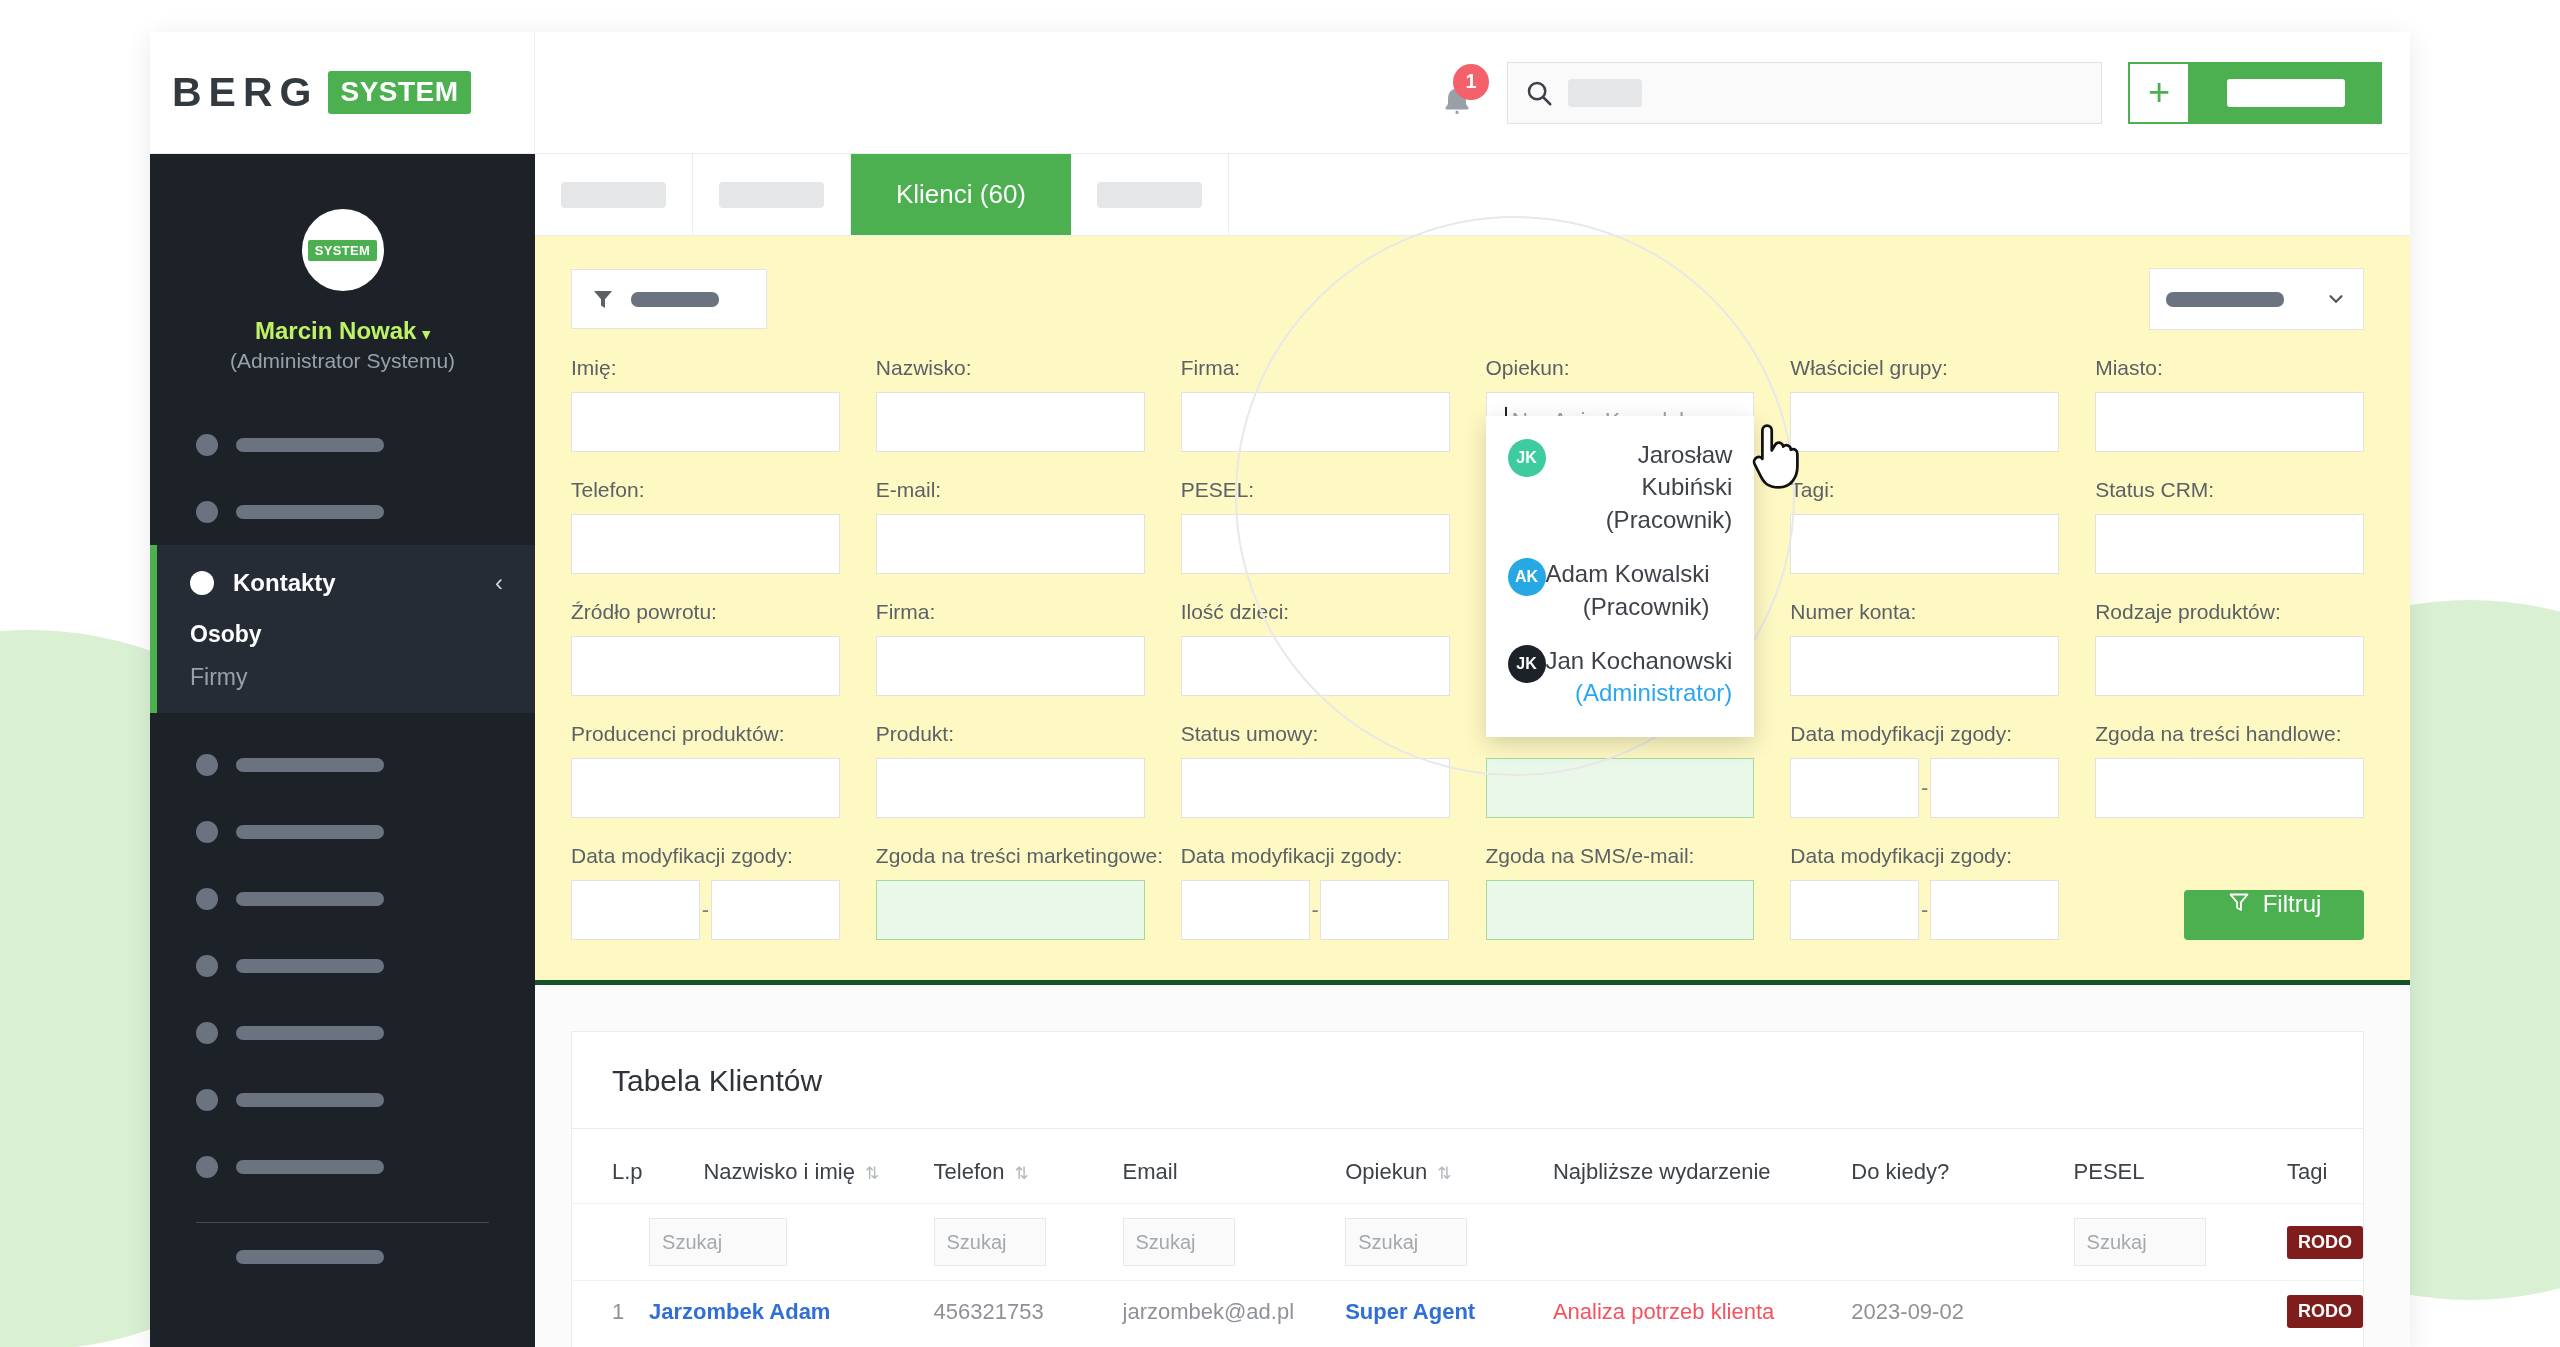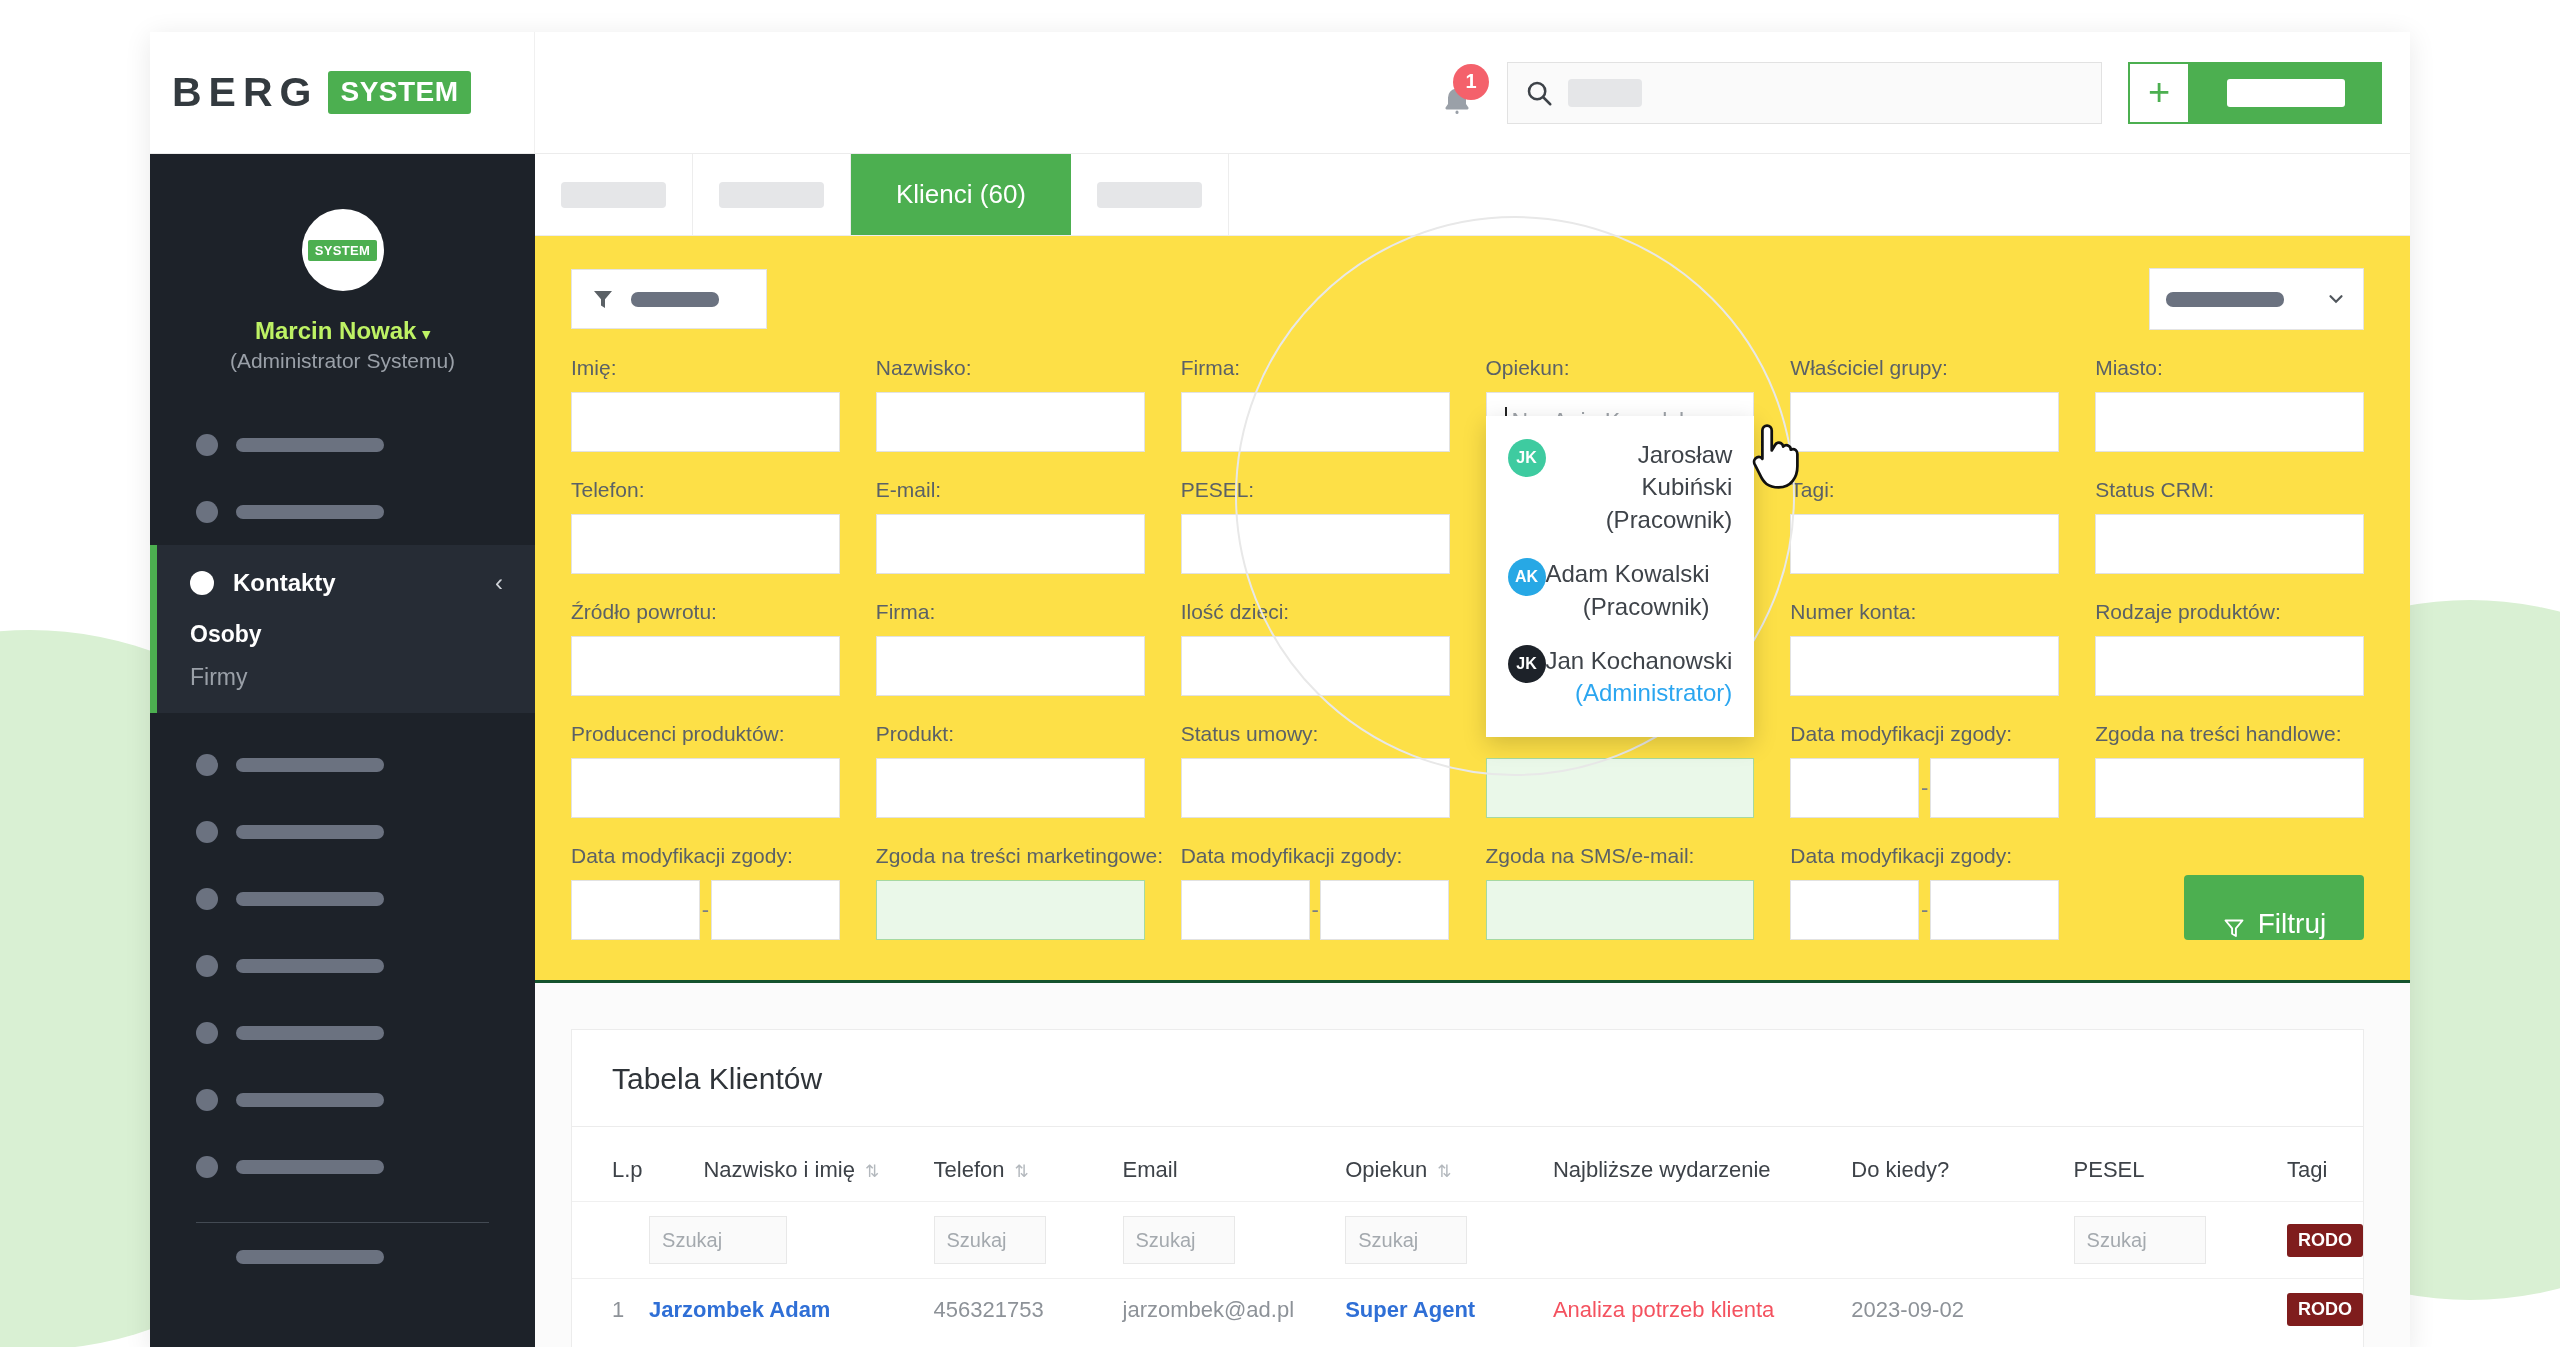--- a/index.html
+++ b/index.html
@@ -150,22 +150,22 @@
     width: 158px; display: flex; align-items: center; justify-content: center;
     border-right: 1px solid #ededed; position: relative;
   }
   .tab-skel { width: 105px; height: 26px; background: #e5e6e8; border-radius: 4px; }
   #tab-klienci {
     width: 220px; background: #4caf50; color: #fff;
     font-size: 26px; border-right: none;
   }
 
   #filter-panel {
-    background: #fde047; padding: 32px 46px 0 36px; flex: none;
-    position: relative; border-bottom: 3px solid #14532d; padding-bottom: 40px;
+    background: #fef9c3; padding: 32px 46px 0 36px; flex: none;
+    position: relative; border-bottom: 5px solid #14532d; padding-bottom: 40px;
   }
   #filter-top { display: flex; align-items: center; justify-content: space-between; }
   #filter-chip {
     width: 196px; height: 60px; border: 1px solid #e4e4e4; background: #fff;
     display: flex; align-items: center; gap: 16px; padding-left: 19px;
   }
   #filter-chip-skel { width: 88px; height: 15px; background: #6b7280; border-radius: 7px;}
   #preset-select {
     width: 215px; height: 62px; border: 1px solid #e4e4e4; background: #fff;
     display: flex; align-items: center; padding: 0 16px; justify-content: space-between;
@@ -182,23 +182,23 @@
   .f-label { font-size: 21px; color: #5b6166; margin-bottom: 12px; display: block; white-space: nowrap;}
   .f-input {
     width: 100%; height: 60px; background: #fff;
     border: 1px solid #e2e2e2;
   }
   .f-input.green { background: #eaf8e9; border: 1px solid #a6d9a1; }
   .f-range { display: flex; align-items: center; gap: 0; }
   .f-range .f-input { width: 48%; }
   .f-dash { width: 4%; text-align: center; color: #7a7f85; font-size: 22px; }
   #filtruj-btn {
-    background: #4caf50; color: #fff; height: 65px; width: 180px;
-    border: none; border-radius: 4px; font-size: 28px;
-    display: flex; align-items: flex-end; justify-content: center; gap: 12px;
+    background: #4caf50; color: #fff; height: 50px; width: 180px;
+    border: none; border-radius: 4px; font-size: 24px;
+    display: flex; align-items: flex-start; justify-content: center; gap: 12px;
     margin-left: auto;
   }
 
   
   #opiekun-wrap { position: relative; }
   #opiekun-input {
     width: 100%; height: 60px; background: #fff; border: 1px solid #e2e2e2;
     display: flex; align-items: center; padding-left: 18px; position: relative; z-index: 30;
   }
   #opiekun-caret { width: 2px; height: 30px; background: #222; margin-right: 5px; }

